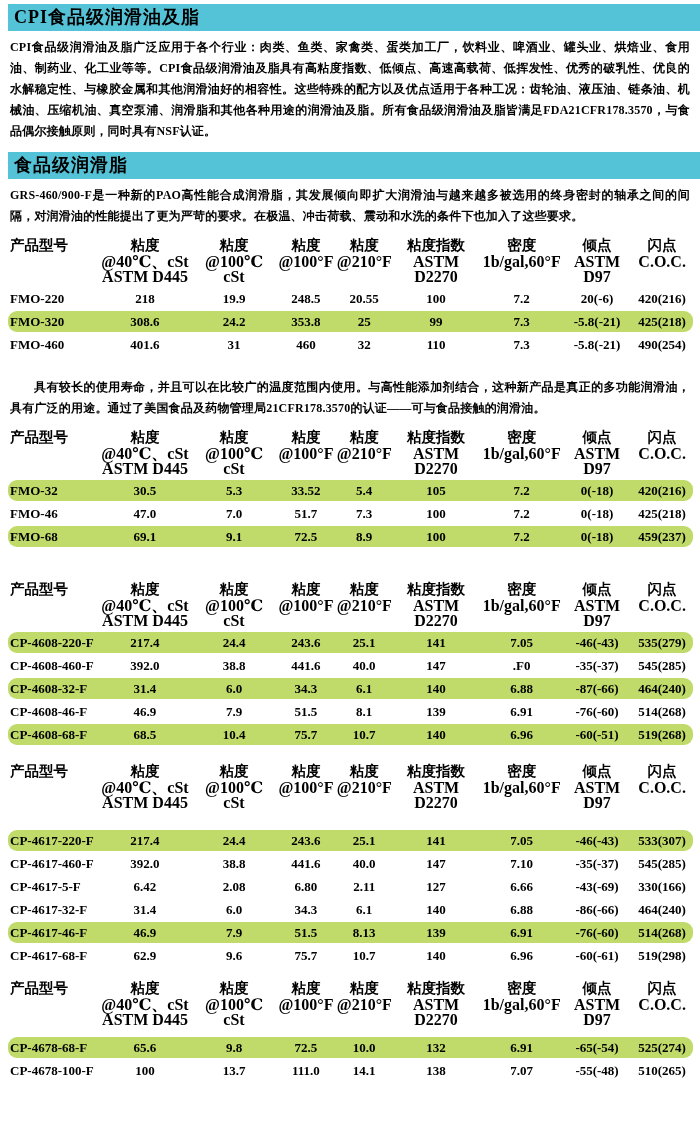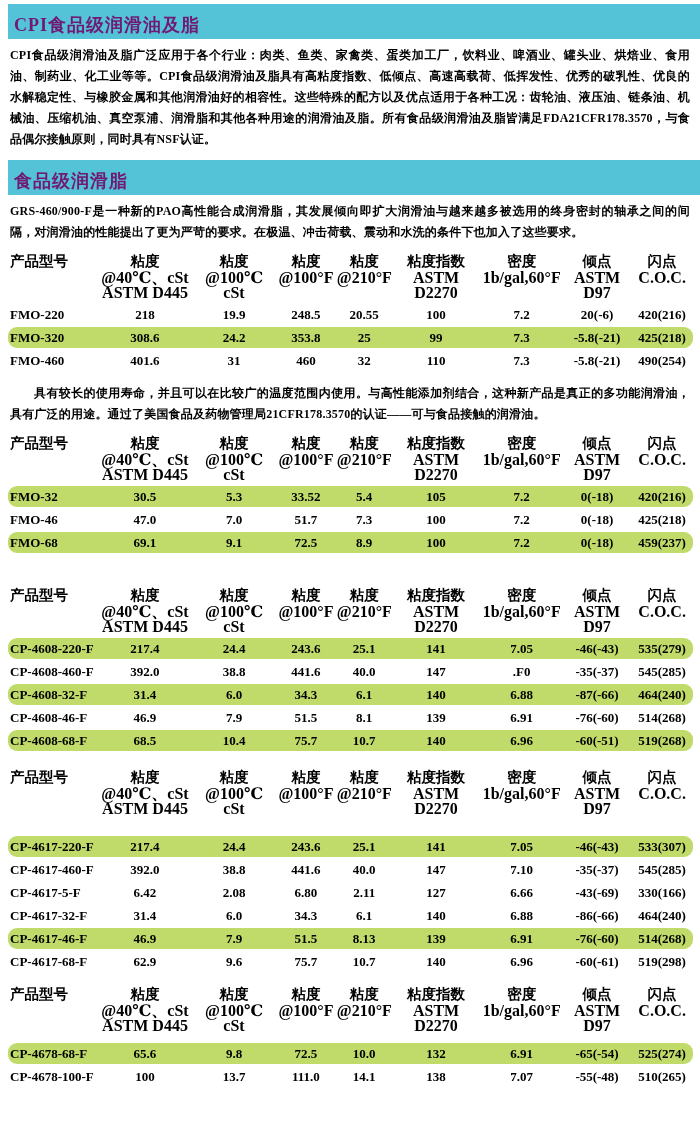--- a/index.html
+++ b/index.html
@@ -12,24 +12,24 @@
     font-weight: bold;
     color: #000;
     overflow: hidden;
   }
   .page { padding: 4px 0 0 0; }
 
   
   .section-bar {
     margin-left: 8px;
     background: #55c3d7;
-    color: #701a75;
+    color: #000000;
     font-size: 18px;
     line-height: 24px;
-    padding: 9px 6px 2px 6px;
+    padding: 1px 6px 2px 6px;
     letter-spacing: 1px;
   }
 
   
   .para {
     margin: 6px 10px 0 10px;
     font-size: 12px;
     line-height: 21px;
     text-align: justify;
     letter-spacing: 0.2px;
@@ -67,21 +67,21 @@
   .trow.hl { background: #c0db69; border-radius: 9px; }
 
   
   .t1 { margin-top: 2px; }
   .t2 { margin-top: 2px; }
   .t3 { margin-top: 26px; }
   .t4 { margin-top: 10px; }
   .t4 .rows { margin-top: 16px; }
   .t5 { margin-top: 6px; }
   .t5 .rows { margin-top: 6px; }
-  .p3 { margin-top: 12px; }
+  .p3 { margin-top: 22px; }
 </style>
 </head>
 <body>
 
 <div class="page">
 
   <div class="section-bar">CPI食品级润滑油及脂</div>
 
   <p class="para">CPI食品级润滑油及脂广泛应用于各个行业：肉类、鱼类、家禽类、蛋类加工厂，饮料业、啤酒业、罐头业、烘焙业、食用油、制药业、化工业等等。CPI食品级润滑油及脂具有高粘度指数、低倾点、高速高载荷、低挥发性、优秀的破乳性、优良的水解稳定性、与橡胶金属和其他润滑油好的相容性。这些特殊的配方以及优点适用于各种工况：齿轮油、液压油、链条油、机械油、压缩机油、真空泵浦、润滑脂和其他各种用途的润滑油及脂。所有食品级润滑油及脂皆满足FDA21CFR178.3570，与食品偶尔接触原则，同时具有NSF认证。</p>
 

